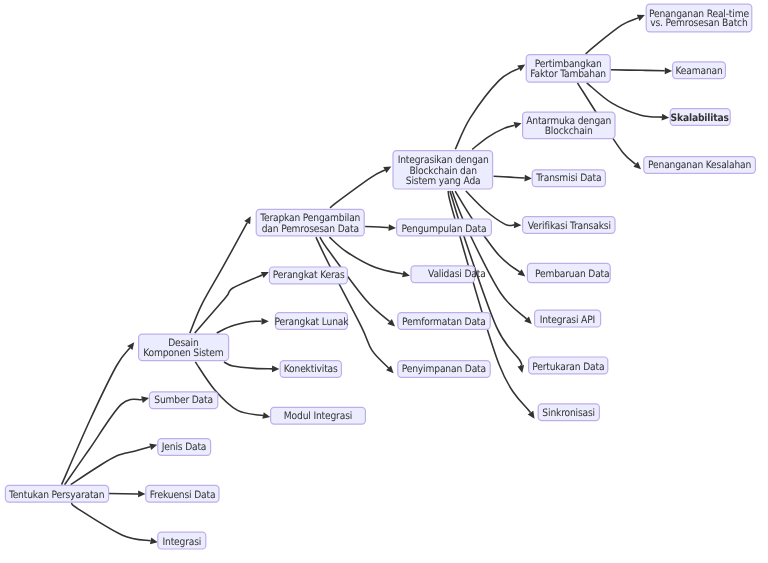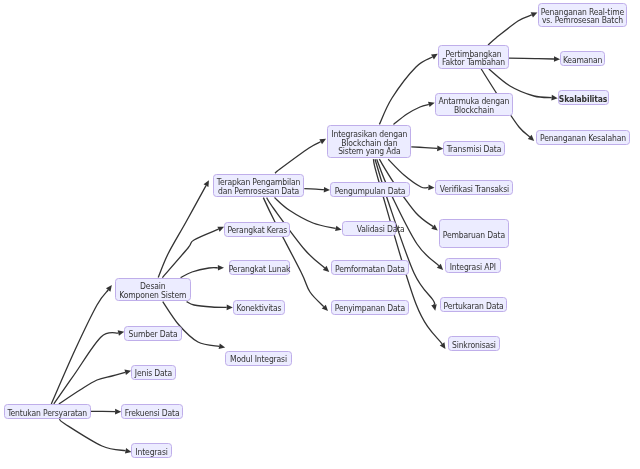--- a/index.html
+++ b/index.html
@@ -102,21 +102,21 @@
       </div>
       <div class="node" style="left: 224.4px; top: 221.7px; width: 65.8px; height: 15px;">
         <div class="ln">Perangkat Keras</div>
       </div>
       <div class="node" style="left: 229px; top: 260.4px; width: 61px; height: 15px;">
         <div class="ln">Perangkat Lunak</div>
       </div>
       <div class="node" style="left: 232.5px; top: 299.9px; width: 52.8px; height: 15px;">
         <div class="ln">Konektivitas</div>
       </div>
-      <div class="node" style="left: 225px; top: 338.5px; width: 67px; height: 15px; margin-top: 12px;">
+      <div class="node" style="left: 225px; top: 338.5px; width: 80px; height: 15px;">
         <div class="ln">Modul Integrasi</div>
       </div>
       <div class="node" style="left: 327.3px; top: 125.3px; width: 84px; height: 33px;">
         <div class="ln">Integrasikan dengan</div>
         <div class="ln">Blockchain dan</div>
         <div class="ln">Sistem yang Ada</div>
       </div>
       <div class="node" style="left: 329.7px; top: 182.4px; width: 80.6px; height: 15px;">
         <div class="ln">Pengumpulan Data</div>
       </div>
@@ -136,21 +136,21 @@
       <div class="node" style="left: 434.5px; top: 92.6px; width: 78.8px; height: 23.6px;">
         <div class="ln">Antarmuka dengan</div>
         <div class="ln">Blockchain</div>
       </div>
       <div class="node" style="left: 443px; top: 140.9px; width: 62px; height: 15px;">
         <div class="ln">Transmisi Data</div>
       </div>
       <div class="node" style="left: 435.4px; top: 180px; width: 78px; height: 15px;">
         <div class="ln">Verifikasi Transaksi</div>
       </div>
-      <div class="node" style="left: 438.9px; top: 219.1px; width: 70px; height: 29px;">
+      <div class="node" style="left: 438.9px; top: 219.1px; width: 70px; height: 17px; align-items: flex-end;">
         <div class="ln">Pembaruan Data</div>
       </div>
       <div class="node" style="left: 444.6px; top: 258.2px; width: 56.4px; height: 15px;">
         <div class="ln">Integrasi API</div>
       </div>
       <div class="node" style="left: 439.8px; top: 297.3px; width: 67.6px; height: 15px;">
         <div class="ln">Pertukaran Data</div>
       </div>
       <div class="node" style="left: 447.9px; top: 336.4px; width: 52px; height: 15px;">
         <div class="ln">Sinkronisasi</div>

